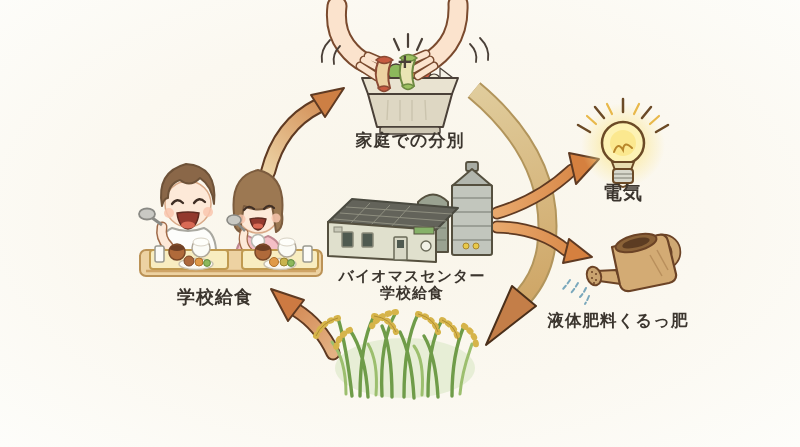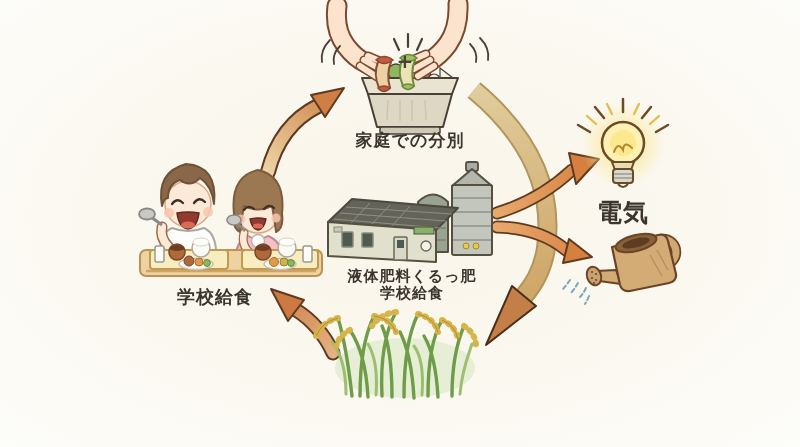--- a/index.html
+++ b/index.html
@@ -231,16 +231,17 @@
     <path d="M 346,394 C 346,368 340,352 332,342 M 376,395 C 378,368 374,354 368,344 M 422,395 C 424,368 420,354 414,346
              M 460,394 C 462,370 468,356 472,344" fill="none" stroke="#9cbf6e" stroke-width="3" stroke-linecap="round"></path>
     <path d="M 338,318 q -16,4 -22,18 M 374,316 q 16,2 22,16 M 396,312 q -16,2 -24,14 M 418,314 q 16,4 20,18
              M 442,320 q 14,6 16,20 M 350,330 q -12,6 -14,18 M 464,326 q 12,8 12,20" fill="none" stroke="#d6b44a" stroke-width="6" stroke-linecap="round" stroke-dasharray="1.5 5.5"></path>
     <path d="M 338,318 q -16,4 -22,18 M 374,316 q 16,2 22,16 M 418,314 q 16,4 20,18 M 442,320 q 14,6 16,20" fill="none" stroke="#b08d34" stroke-width="1"></path>
   </g>
 </svg>
 
 <div class="lbl" style="left:410px;top:129px;font-size:17px;">家庭での分別</div>
 <div class="lbl" style="left:215px;top:285px;font-size:18px;text-align:right;">学校給食</div>
-<div class="lbl" style="left:412px;top:267px;font-size:15px;">液体肥料くるっ肥</div>
+<div class="lbl" style="left:412px;top:267px;font-size:15px;">バイオマスセンター</div>
 <div class="lbl" style="left:412px;top:284px;font-size:15px;">学校給食</div>
-<div class="lbl" style="left:623px;top:196px;font-size:25px;">電気</div>
+<div class="lbl" style="left:623px;top:180px;font-size:19px;">電気</div>
+<div class="lbl" style="left:618px;top:310px;font-size:16.5px;">液体肥料くるっ肥</div>
 </div>
 
 </body></html>

